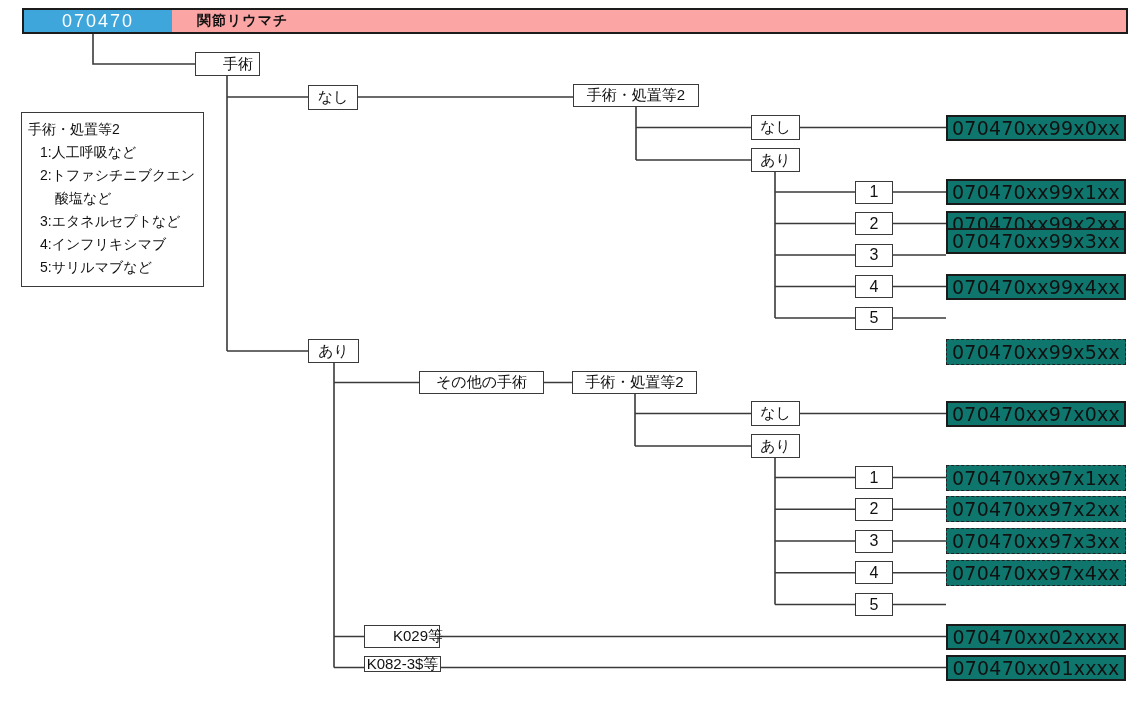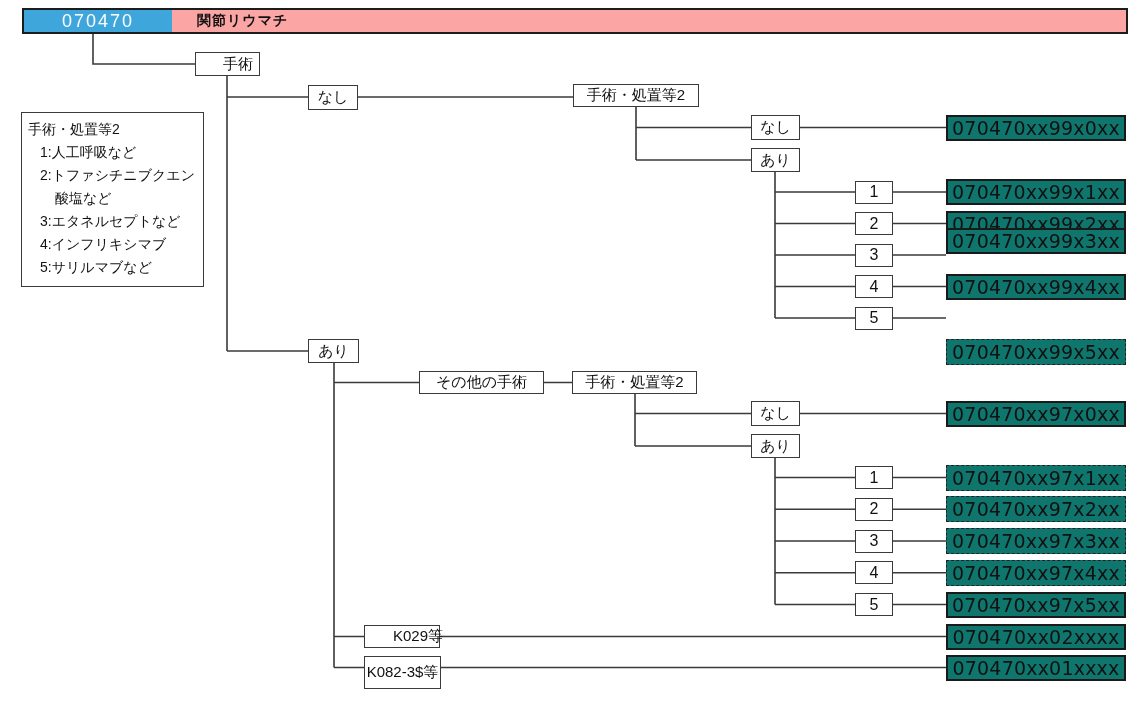--- a/index.html
+++ b/index.html
@@ -89,21 +89,21 @@
   <div class="node" style="left:308px;top:85px;width:50px;height:25px;">なし</div>
   <div class="node" style="left:573px;top:84px;width:126px;height:23px;">手術・処置等2</div>
   <div class="node" style="left:751px;top:115px;width:49px;height:25px;">なし</div>
   <div class="node" style="left:751px;top:148px;width:49px;height:24px;">あり</div>
   <div class="node" style="left:308px;top:339px;width:51px;height:24px;">あり</div>
   <div class="node" style="left:419px;top:371px;width:125px;height:23px;">その他の手術</div>
   <div class="node" style="left:572px;top:371px;width:125px;height:23px;">手術・処置等2</div>
   <div class="node" style="left:751px;top:401px;width:49px;height:25px;">なし</div>
   <div class="node" style="left:751px;top:434px;width:49px;height:24px;">あり</div>
   <div class="node" style="left:364px;top:625px;width:76px;height:23px;padding-left:32px;">K029等</div>
-  <div class="node" style="left:364px;top:656px;width:77px;height:33px;">K082-3$等</div>
+  <div class="node" style="left:364px;top:656px;width:77px;height:16px;">K082-3$等</div>
 
   <div class="lvl" style="left:855px;top:180.5px;width:38px;height:23px;">1</div>
   <div class="lvl" style="left:855px;top:212px;width:38px;height:23px;">2</div>
   <div class="lvl" style="left:855px;top:243.5px;width:38px;height:23px;">3</div>
   <div class="lvl" style="left:855px;top:275px;width:38px;height:23px;">4</div>
   <div class="lvl" style="left:855px;top:306.5px;width:38px;height:23px;">5</div>
 
   <div class="lvl" style="left:855px;top:466px;width:38px;height:23px;">1</div>
   <div class="lvl" style="left:855px;top:497.75px;width:38px;height:23px;">2</div>
   <div class="lvl" style="left:855px;top:529.5px;width:38px;height:23px;">3</div>
@@ -115,18 +115,17 @@
   <div class="code" style="top:210.5px;">070470xx99x2xx</div>
   <div class="code" style="top:228px;">070470xx99x3xx</div>
   <div class="code" style="top:273.5px;">070470xx99x4xx</div>
   <div class="code dashed" style="top:305px;margin-top:34px;">070470xx99x5xx</div>
 
   <div class="code" style="top:400.5px;">070470xx97x0xx</div>
   <div class="code dashed" style="top:464.5px;">070470xx97x1xx</div>
   <div class="code dashed" style="top:496.25px;">070470xx97x2xx</div>
   <div class="code dashed" style="top:528px;">070470xx97x3xx</div>
   <div class="code dashed" style="top:559.75px;">070470xx97x4xx</div>
-  <div class="code" style="top:591.5px;">070470xx97x5xx</div>
 
   <div class="code" style="top:623.5px;">070470xx02xxxx</div>
   <div class="code" style="top:654.5px;">070470xx01xxxx</div>
 
 </div>
 
 </body></html>

